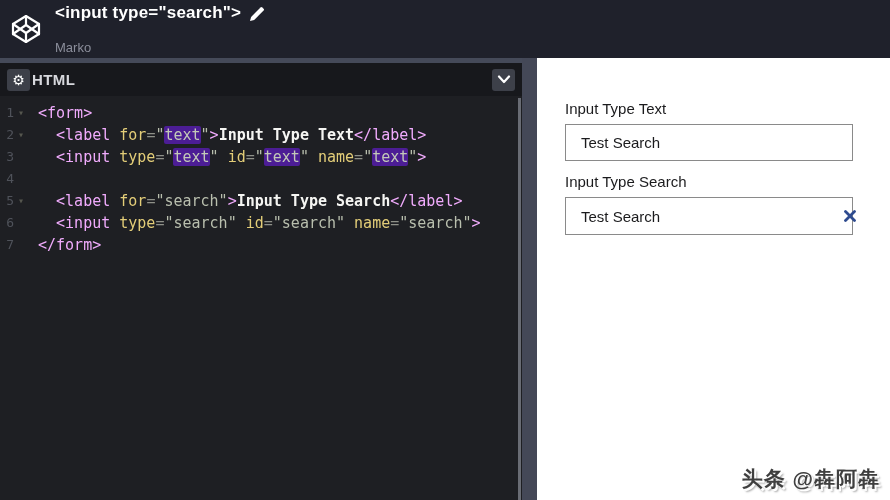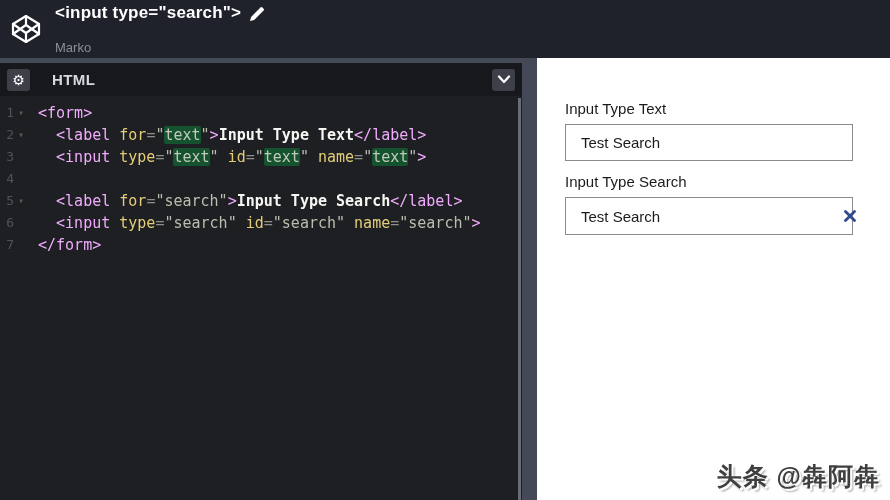--- a/index.html
+++ b/index.html
@@ -16,35 +16,35 @@
   .pencil { display:flex; align-items:center; }
   .author { color:#8b8e9b; font-size:13px; margin-top:17px; }
 
   
   .left-col { position:absolute; top:58px; left:0; width:522px; height:442px; background:#1e1f23; }
   .top-strip { height:5px; background:#454a59; }
   .panel-bar { height:33px; background:#17181c; display:flex; align-items:center; padding:0 7px; }
   .sq-btn { width:23px; height:22px; background:#3d4049; border-radius:3px;
             display:flex; align-items:center; justify-content:center; color:#fff;
             font-size:14px; line-height:1; cursor:pointer; }
-  .panel-title { color:#d7d8dd; font-weight:bold; font-size:15px; margin-left:22px; letter-spacing:0.4px; }
+  .panel-title { color:#d7d8dd; font-weight:bold; font-size:15px; margin-left:2px; letter-spacing:0.4px; }
   .chev { margin-left:auto; }
 
   
   .code-editor { position:absolute; top:38px; left:0; right:0; bottom:0;
                  background:#1e1f23; padding-top:6px;
                  font-family:"DejaVu Sans Mono", monospace; font-size:15px; line-height:22px; }
   .code-line { display:flex; height:22px; white-space:pre; }
   .ln { width:14px; text-align:right; color:#4f525a; font-size:13px; line-height:22px; flex-shrink:0; }
   .fold { width:24px; padding-left:4px; color:#56574f; font-size:10px; line-height:22px; flex-shrink:0; }
   .tok-tag  { color:#f0abfc; }
   .tok-attr { color:#e3cd78; font-weight:normal; }
   .tok-punc { color:#8f9189; }
   .tok-str  { color:#b9bfae; }
-  .tok-strhl{ color:#c3c9b8; background:#14532d; border-radius:2px; }
+  .tok-strhl{ color:#c3c9b8; background:#4c1d95; border-radius:2px; }
   .tok-text { color:#f5f5f2; font-weight:600; }
   .tok-plain{ color:#b9bfae; }
   .v-scroll { position:absolute; top:40px; bottom:0; right:1px; width:3px; background:#696c74; }
 
   
   .divider { position:absolute; top:58px; left:522px; width:15px; height:442px;
              background:#444857; cursor:col-resize; }
 
   
   .preview { position:absolute; top:58px; left:537px; width:353px; height:442px;
@@ -52,21 +52,21 @@
   .field-label { display:block; font-size:15px; color:#1b1b1d; margin-bottom:7px; }
   .input-wrap { position:relative; width:300px; margin-bottom:12px; }
   .pv-input { width:288px; height:37px; border:1px solid #8a8a8a; border-radius:0;
               background:#fff; padding:0 30px 0 15px; font-size:15px; color:#1b1b1d;
               font-family:"Liberation Sans", sans-serif; outline:none; }
   .input-wrap.search .pv-input { height:38px; }
   .clear-x { position:absolute; right:9px; top:50%; transform:translateY(-50%);
              display:flex; align-items:center; cursor:pointer; }
 
   
-  .watermark { position:absolute; right:10px; bottom:7px; font-size:25px; font-weight:bold;
+  .watermark { position:absolute; right:10px; bottom:7px; font-size:21px; font-weight:bold;
                color:#3f3f3f; letter-spacing:1px;
                text-shadow:2px 2px 0 #ffffff, 3px 3px 2px rgba(0,0,0,0.35); }
 </style>
 </head>
 <body>
 
 <div class="header">
   <svg class="logo" viewBox="0 0 32 32">
     <g fill="none" stroke="#ffffff" stroke-width="2.2" stroke-linejoin="round" stroke-linecap="round">
       <path d="M16 3 L29 11 V21 L16 29 L3 21 V11 Z"></path>

